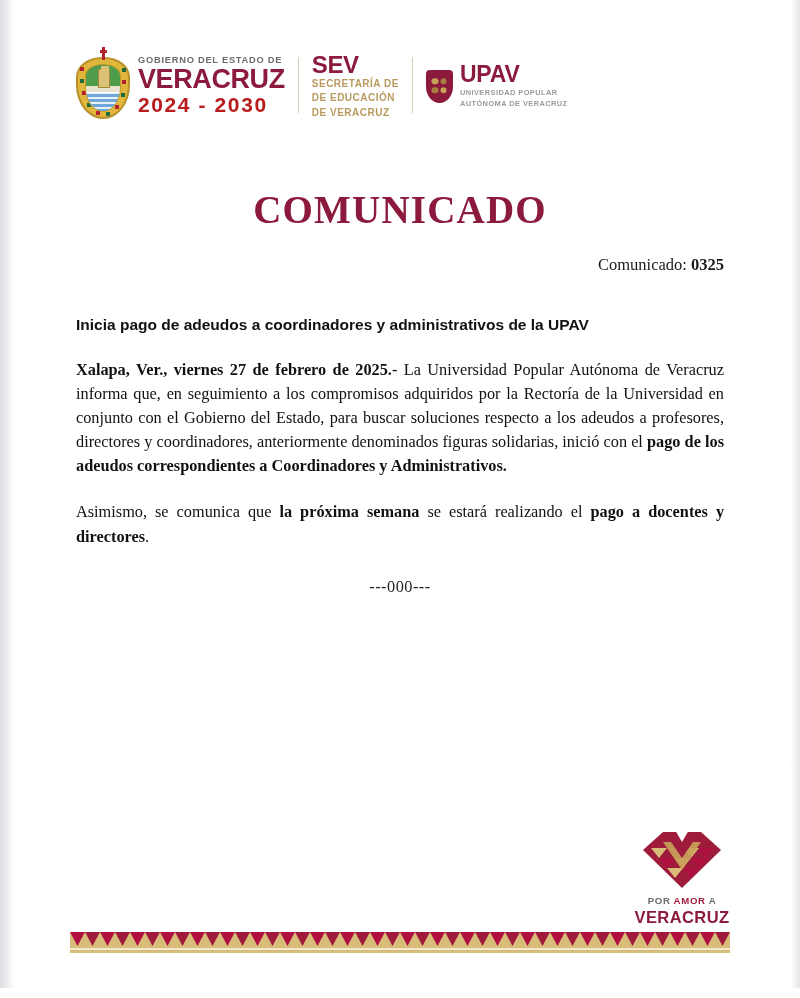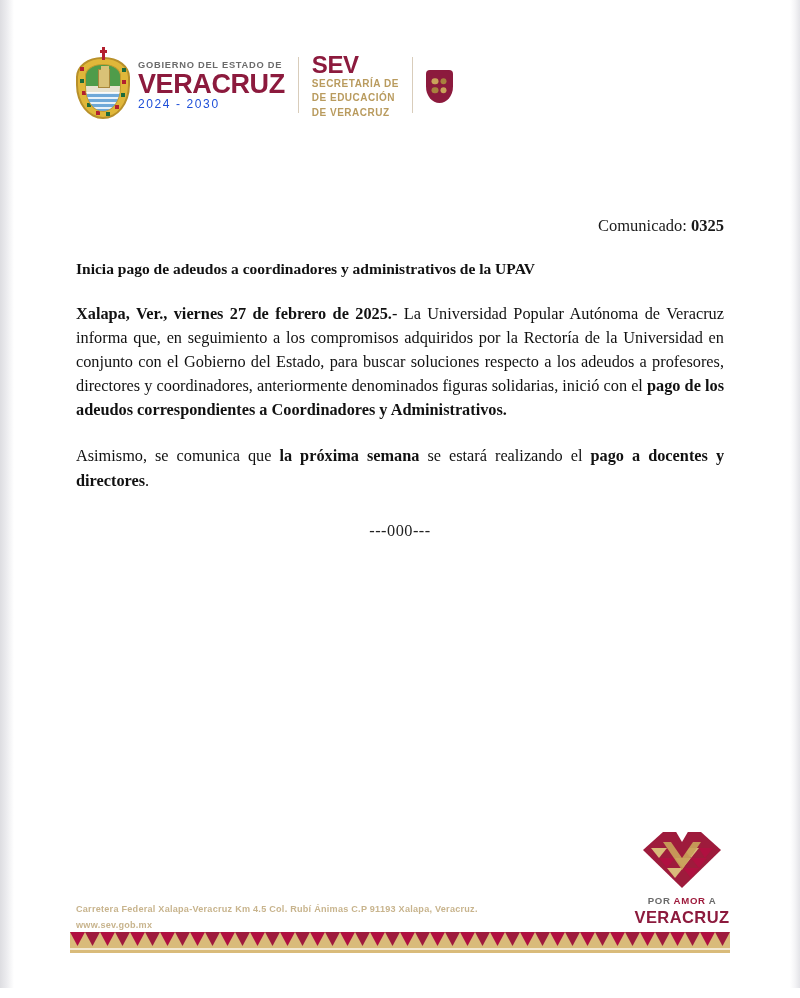--- a/index.html
+++ b/index.html
@@ -130,24 +130,24 @@
     font-family: "Liberation Sans", sans-serif;
     font-size: 27px;
     font-weight: 700;
     letter-spacing: -0.4px;
     color: #8c1a3d;
     line-height: 1.0;
     white-space: nowrap;
   }
   .gob-mark .line3 {
     font-family: "Liberation Sans", sans-serif;
-    font-size: 12px;
-    font-weight: 400;
+    font-size: 21px;
+    font-weight: 700;
     letter-spacing: 1.6px;
-    color: #1d4ed8;
+    color: #b91c1c;
     line-height: 1.15;
     white-space: nowrap;
   }
 
   .vdiv {
     width: 1px;
     height: 56px;
     background: #d9cdbb;
     margin: 0 13px;
     flex: 0 0 auto;
@@ -234,25 +234,25 @@
   .doc-number {
     text-align: right;
     font-family: "Liberation Serif", serif;
     font-size: 16.5px;
     color: #1a1a1a;
     margin-top: 26px;
   }
   .doc-number b { font-weight: 700; }
 
   .doc-headline {
-    font-family: Liberation Serif, serif;
+    font-family: Liberation Sans, sans-serif;
     font-size: 15.5px;
     font-weight: 700;
     color: #111111;
-    margin-top: 23px;
+    margin-top: 40px;
     line-height: 1.35;
   }
 
   .doc-p {
     font-family: "Liberation Serif", serif;
     font-size: 16.3px;
     color: #111111;
     line-height: 1.48;
     text-align: justify;
     margin-top: 22px;
@@ -366,47 +366,51 @@
 
     <div class="upav-mark">
       <div class="upav-shield">
         <div class="petals">
             <i></i>
             <i></i>
             <i></i>
             <i></i>
           </div>
       </div>
+      <div class="upav-text">
+        <div class="upav-big">UPAV</div>
+        <div class="upav-sub">
+          <div>UNIVERSIDAD POPULAR</div>
+          <div>AUTÓNOMA DE VERACRUZ</div>
+        </div>
+      </div>
     </div>
 
   </div>
 
   <div class="doc">
 
+    <div class="doc-title">COMUNICADO</div>
 
     <div class="doc-number">
       <span>Comunicado:</span>
       <b>0325</b>
     </div>
 
     <div class="doc-headline">Inicia pago de adeudos a coordinadores y administrativos de la UPAV</div>
 
     <div class="doc-p p1"><b>Xalapa, Ver., viernes 27 de febrero de 2025.</b><span>- La Universidad Popular Autónoma de Veracruz informa que, en seguimiento a los compromisos adquiridos por la Rectoría de la Universidad en conjunto con el Gobierno del Estado, para buscar soluciones respecto a los adeudos a profesores, directores y coordinadores, anteriormente denominados figuras solidarias, inició con el </span><b>pago de los adeudos correspondientes a Coordinadores y Administrativos.</b></div>
 
     <div class="doc-p p2"><span>Asimismo, se comunica que </span><b>la próxima semana</b><span> se estará realizando el </span><b>pago a docentes y directores</b><span>.</span></div>
 
 
     <div class="doc-close">---000---</div>
 
   </div>
 
-  <div class="footer-address">
-    <div>Carretera Federal Xalapa-Veracruz Km 4.5 Col. Rubí Ánimas C.P 91193 Xalapa, Veracruz.</div>
-    <div>www.sev.gob.mx</div>
-  </div>
 
   <div class="amor">
     <div class="amor-heart">
       <svg width="86" height="62" viewBox="0 0 86 62" xmlns="http://www.w3.org/2000/svg">
 
         <path d="M43 4 L62 4 L82 22 L43 60 L4 22 L24 4 Z" fill="#9e1b3c"></path>
 
         <path d="M12 20 L28 20 L20 30 Z" fill="#d9bb7a"></path>
         <path d="M28 20 L44 20 L36 30 Z" fill="#b01040"></path>
         <path d="M44 20 L60 20 L52 30 Z" fill="#d9bb7a"></path>

